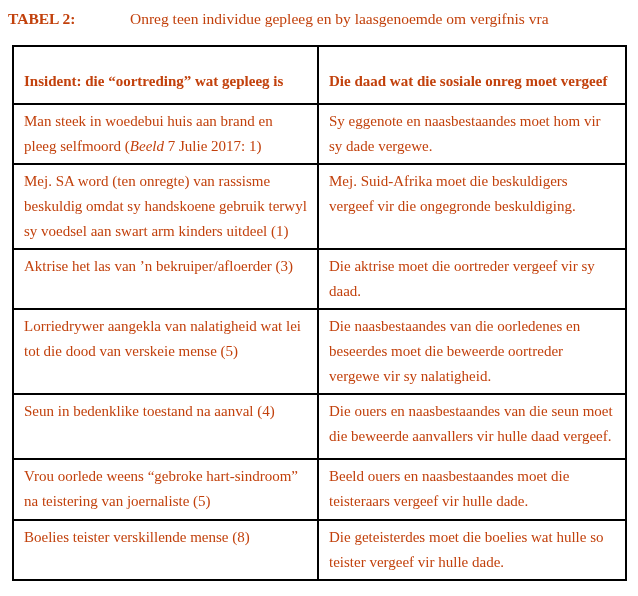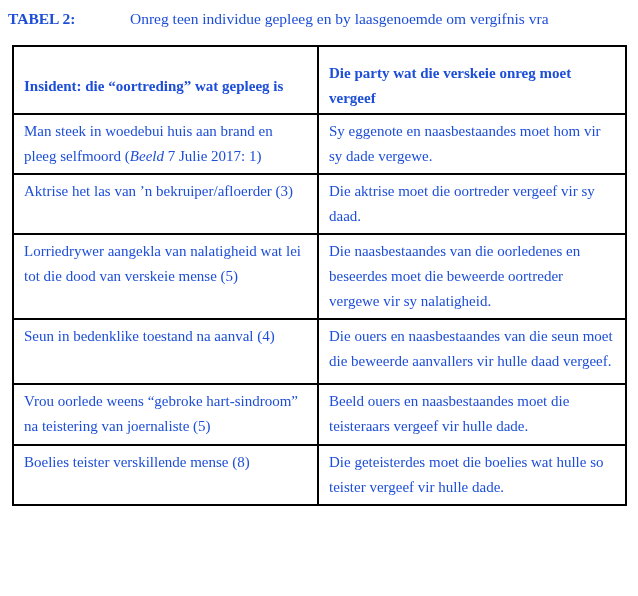--- a/index.html
+++ b/index.html
@@ -6,21 +6,21 @@
     margin: 0;
     padding: 0;
     background: #ffffff;
   }
   .page {
     position: relative;
     width: 638px;
     height: 596px;
     background: #ffffff;
     font-family: "Liberation Serif", "DejaVu Serif", serif;
-    color: #1d4ed8;
+    color: #c2410c;
     overflow: hidden;
   }
   .title-row {
     display: flex;
     align-items: baseline;
     padding: 9px 0 0 8px;
     font-size: 15.5px;
     line-height: 20px;
   }
   .title-label {
@@ -77,27 +77,31 @@
   </div>
 
   <table class="main-table">
     <colgroup>
       <col class="col-incident">
       <col class="col-party">
     </colgroup>
     <thead>
       <tr>
         <th>Insident: die “oortreding” wat gepleeg is</th>
-        <th>Die party wat die verskeie onreg moet vergeef</th>
+        <th>Die daad wat die sosiale onreg moet vergeef</th>
       </tr>
     </thead>
     <tbody>
       <tr class="r1">
         <td><span>Man steek in woedebui huis aan brand en pleeg selfmoord (</span><span class="italic">Beeld</span><span> 7 Julie 2017: 1)</span></td>
         <td>Sy eggenote en naasbestaandes moet hom vir sy dade vergewe.</td>
+      </tr>
+      <tr class="r2">
+        <td>Mej. SA word (ten onregte) van rassisme beskuldig omdat sy handskoene gebruik terwyl sy voedsel aan swart arm kinders uitdeel (1)</td>
+        <td>Mej. Suid-Afrika moet die beskuldigers vergeef vir die ongegronde beskuldiging.</td>
       </tr>
       <tr class="r4">
         <td>Aktrise het las van ’n bekruiper/afloerder (3)</td>
         <td>Die aktrise moet die oortreder vergeef vir sy daad.</td>
       </tr>
       <tr class="r5">
         <td>Lorriedrywer aangekla van nalatigheid wat lei tot die dood van verskeie mense (5)</td>
         <td>Die naasbestaandes van die oorledenes en beseerdes moet die beweerde oortreder vergewe vir sy nalatigheid.</td>
       </tr>
       <tr class="r6">

